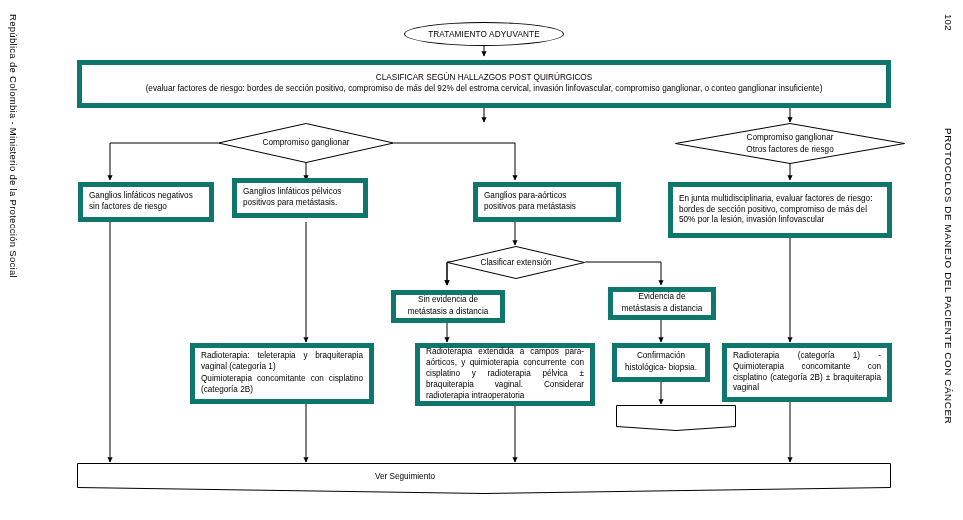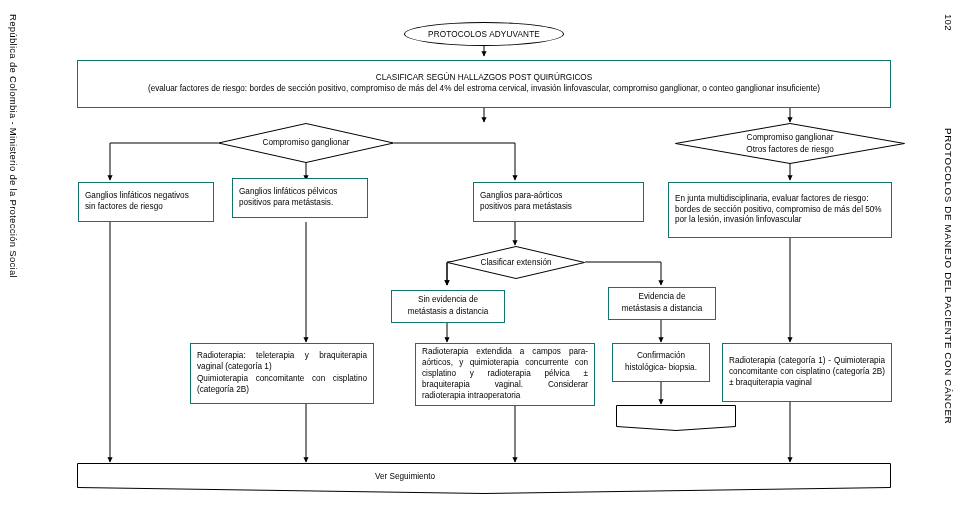--- a/index.html
+++ b/index.html
@@ -30,21 +30,21 @@
     position: absolute;
     box-sizing: border-box;
     display: flex;
     flex-direction: column;
     justify-content: center;
     font-size: 8.2px;
     line-height: 1.33;
     color: #000;
   }
   .boxed {
-    border: 1px solid #0f766e;
+    border: 5px solid #0f766e;
     background: #fff;
     padding: 3px 6px;
   }
   .ctr { text-align: center; }
   .lft { text-align: left; }
   .jst { text-align: justify; text-align-last: left; }
   .node p { margin: 0; }
   .node p + p { margin-top: 0.5px; }
 
   .ellipse-node {
@@ -163,26 +163,26 @@
       <line x1="661" y1="382" x2="661" y2="404" marker-end="url(#arrow)"></line>
 
       <line x1="790" y1="238" x2="790" y2="342" marker-end="url(#arrow)"></line>
 
       <line x1="790" y1="392" x2="790" y2="462" marker-end="url(#arrow)"></line>
 
     </g>
   </svg>
 
   <div class="ellipse-node" style="left:404px; top:22px; width:160px; height:24px;">
-    <span>PROTOCOLOS ADYUVANTE</span>
+    <span>TRATAMIENTO ADYUVANTE</span>
   </div>
 
   <div class="node boxed ctr" style="left:77px; top:60px; width:814px; height:48px;">
     <p>CLASIFICAR SEGÚN HALLAZGOS POST QUIRÚRGICOS</p>
-    <p>(evaluar factores de riesgo: bordes de sección positivo, compromiso de más del 4% del estroma cervical, invasión linfovascular, compromiso ganglionar, o conteo ganglionar insuficiente)</p>
+    <p>(evaluar factores de riesgo: bordes de sección positivo, compromiso de más del 92% del estroma cervical, invasión linfovascular, compromiso ganglionar, o conteo ganglionar insuficiente)</p>
   </div>
 
   <div class="diamond-wrap" style="left:218px; top:123px; width:176px; height:40px;">
     <svg width="176" height="40" viewBox="0 0 176 40">
       <polygon points="88,0.5 175.5,20 88,39.5 0.5,20" fill="#fff" stroke="#000" stroke-width="1"></polygon>
     </svg>
     <div class="dtext">
       <span>Compromiso ganglionar</span>
     </div>
   </div>
@@ -200,21 +200,21 @@
   <div class="node boxed lft" style="left:42px; top:182px; width:136px; height:40px;margin-left:36px;">
     <p>Ganglios linfáticos negativos</p>
     <p>sin factores de riesgo</p>
   </div>
 
   <div class="node boxed lft" style="left:232px; top:178px; width:136px; height:40px;">
     <p>Ganglios linfáticos pélvicos</p>
     <p>positivos para metástasis.</p>
   </div>
 
-  <div class="node boxed lft" style="left:473px; top:182px; width:171px; height:40px;">
+  <div class="node boxed lft" style="left:473px; top:182px; width:148px; height:40px;">
     <p>Ganglios para-aórticos</p>
     <p>positivos para metástasis</p>
   </div>
 
   <div class="node boxed lft" style="left:668px; top:182px; width:224px; height:56px;">
     <p>En junta multidisciplinaria, evaluar factores de riesgo: bordes de sección positivo, compromiso de más del 50% por la lesión, invasión linfovascular</p>
   </div>
 
   <div class="diamond-wrap" style="left:447px; top:246px; width:138px; height:33px;">
     <svg width="138" height="33" viewBox="0 0 138 33">

